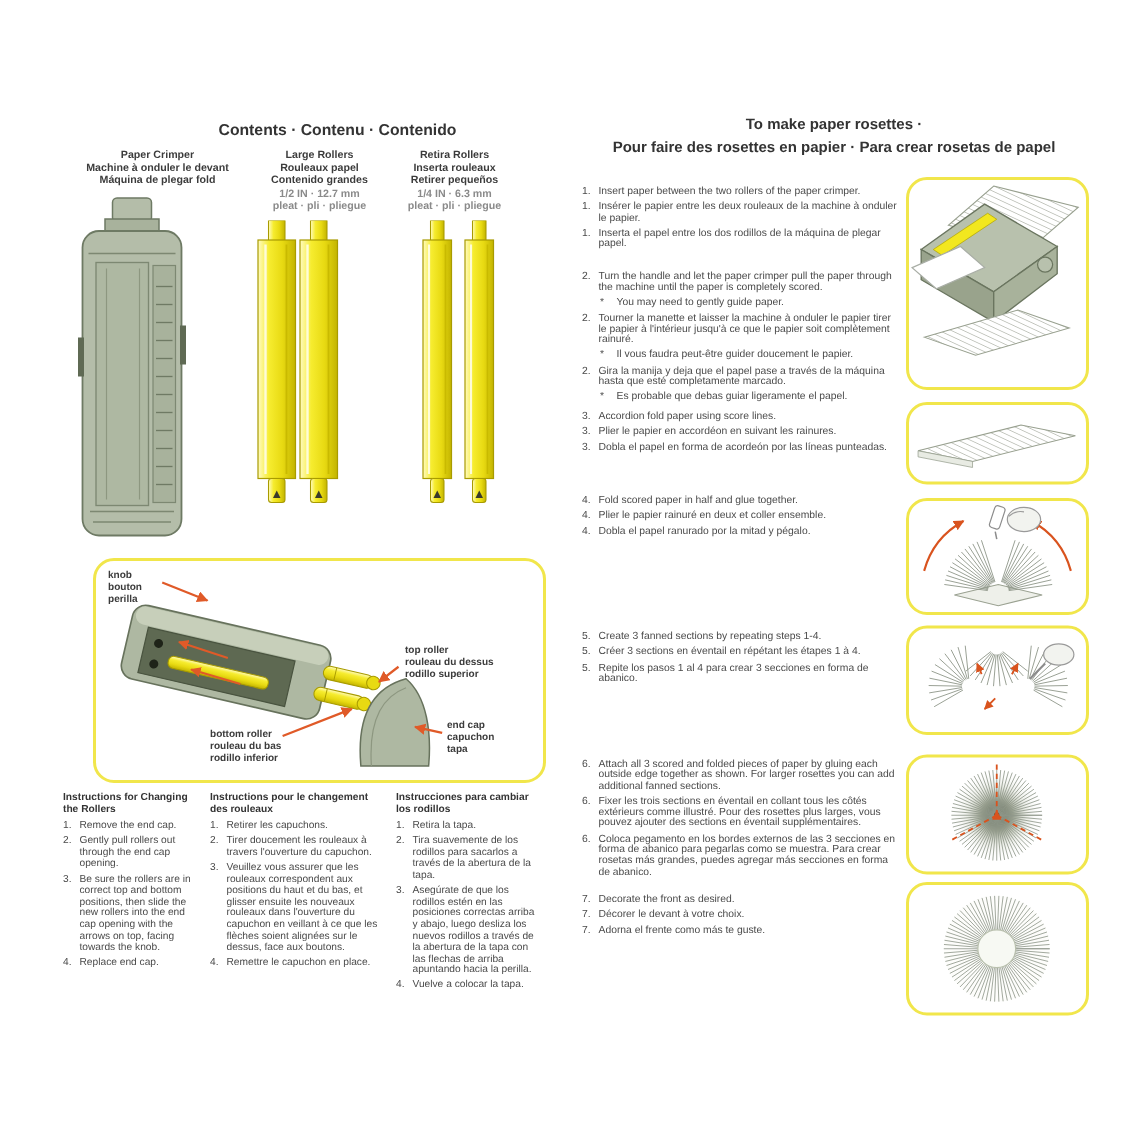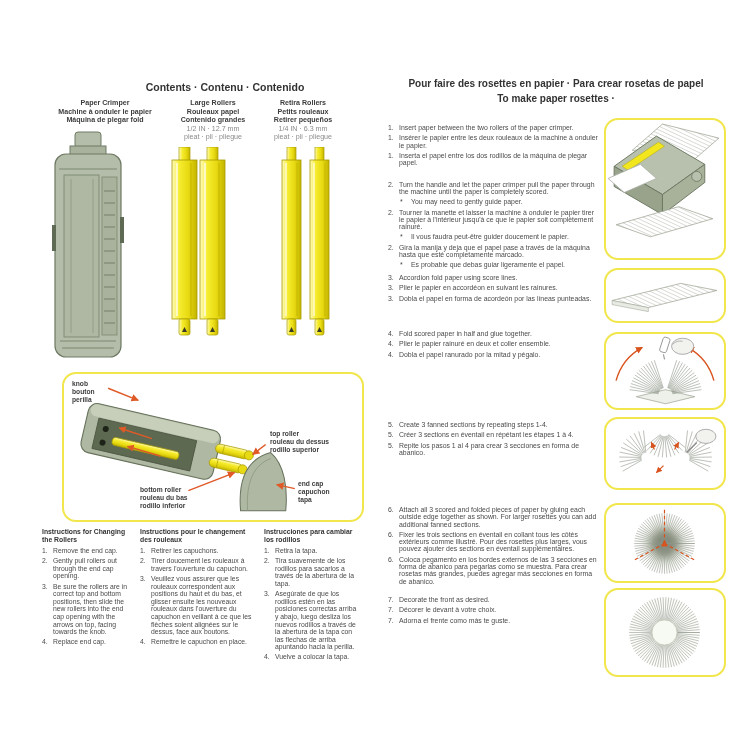--- a/index.html
+++ b/index.html
@@ -4,21 +4,21 @@
 <style>
   html,body{margin:0;padding:0;background:#fff;}
   .page{position:relative;width:750px;height:750px;background:#ffffff;overflow:hidden;
         font-family:"Liberation Sans",sans-serif;color:#454545;}
   .abs{position:absolute;}
   
   .contents-title{left:55px;top:81px;width:340px;text-align:center;font-size:10.5px;font-weight:bold;color:#333;}
   .rosette-title{left:388px;top:76px;width:336px;text-align:center;font-size:10px;font-weight:bold;color:#333;line-height:15px;}
   
   .prod-h{text-align:center;font-size:7.1px;font-weight:bold;line-height:8.6px;color:#3c3c3c;}
-  .prod-h .spec{font-weight:normal;color:#8a8a8a;}
+  .prod-h .spec{font-weight:bold;color:#8a8a8a;}
   
   .ybox{border:2.5px solid #f1e64b;border-radius:14px;background:#fff;box-sizing:border-box;}
   .dlabel{position:absolute;font-size:6.7px;font-weight:bold;line-height:8px;color:#3c3c3c;white-space:nowrap;}
   
   .inst-col{font-size:6.8px;line-height:7.6px;color:#4a4a4a;}
   .inst-title{font-weight:bold;color:#333;margin-bottom:4px;}
   .irow,.srow{display:flex;margin-bottom:2.5px;}
   .snum{flex:0 0 11px;}
   .stxt{flex:1;}
   
@@ -63,33 +63,33 @@
     </marker>
   </defs>
 </svg>
 
 <div class="page">
 
   <div class="abs contents-title">Contents · Contenu · Contenido</div>
 
   <div class="abs prod-h" style="left:40px;top:99px;width:130px">
     <div>Paper Crimper</div>
-    <div>Machine à onduler le papier</div>
+    <div>Machine à onduler le devant</div>
     <div>Máquina de plegar fold</div>
   </div>
   <div class="abs prod-h" style="left:162px;top:99px;width:102px">
     <div>Large Rollers</div>
     <div>Rouleaux papel</div>
     <div>Contenido grandes</div>
     <div class="spec">1/2 IN · 12.7 mm</div>
     <div class="spec">pleat · pli · pliegue</div>
   </div>
   <div class="abs prod-h" style="left:252px;top:99px;width:102px">
     <div>Retira Rollers</div>
-    <div>Petits rouleaux</div>
+    <div>Inserta rouleaux</div>
     <div>Retirer pequeños</div>
     <div class="spec">1/4 IN · 6.3 mm</div>
     <div class="spec">pleat · pli · pliegue</div>
   </div>
 
   <svg class="abs" style="left:52px;top:131px" width="72" height="232" viewBox="0 0 72 232">
     <rect x="23" y="1" width="26" height="16" rx="3" fill="#b4bda9" stroke="#6e7a64"></rect>
     <rect x="18" y="15" width="36" height="10" fill="#a8b29c" stroke="#6e7a64"></rect>
     <rect x="3" y="23" width="66" height="203" rx="11" fill="#b4bda9" stroke="#6e7a64" stroke-width="1.2"></rect>
     <line x1="7" y1="38" x2="65" y2="38" stroke="#7d8872"></line>
@@ -265,22 +265,22 @@
         <span class="stxt">Asegúrate de que los rodillos estén en las posiciones correctas arriba y abajo, luego desliza los nuevos rodillos a través de la abertura de la tapa con las flechas de arriba apuntando hacia la perilla.</span>
       </div>
         <div class="irow">
         <span class="snum">4.</span>
         <span class="stxt">Vuelve a colocar la tapa.</span>
       </div>
       </div>
   </div>
 
   <div class="abs rosette-title">
+    <div>To make paper rosettes ·</div>
     <div>Pour faire des rosettes en papier ·  Para crear rosetas de papel</div>
-    <div>To make paper rosettes ·</div>
   </div>
 
   <div class="abs sgroup" style="top:124px">
 
   <div class="srow">
       <span class="snum">1.</span>
       <span class="stxt">Insert paper between the two rollers of the paper crimper.</span>
     </div>
       <div class="srow">
       <span class="snum">1.</span>

